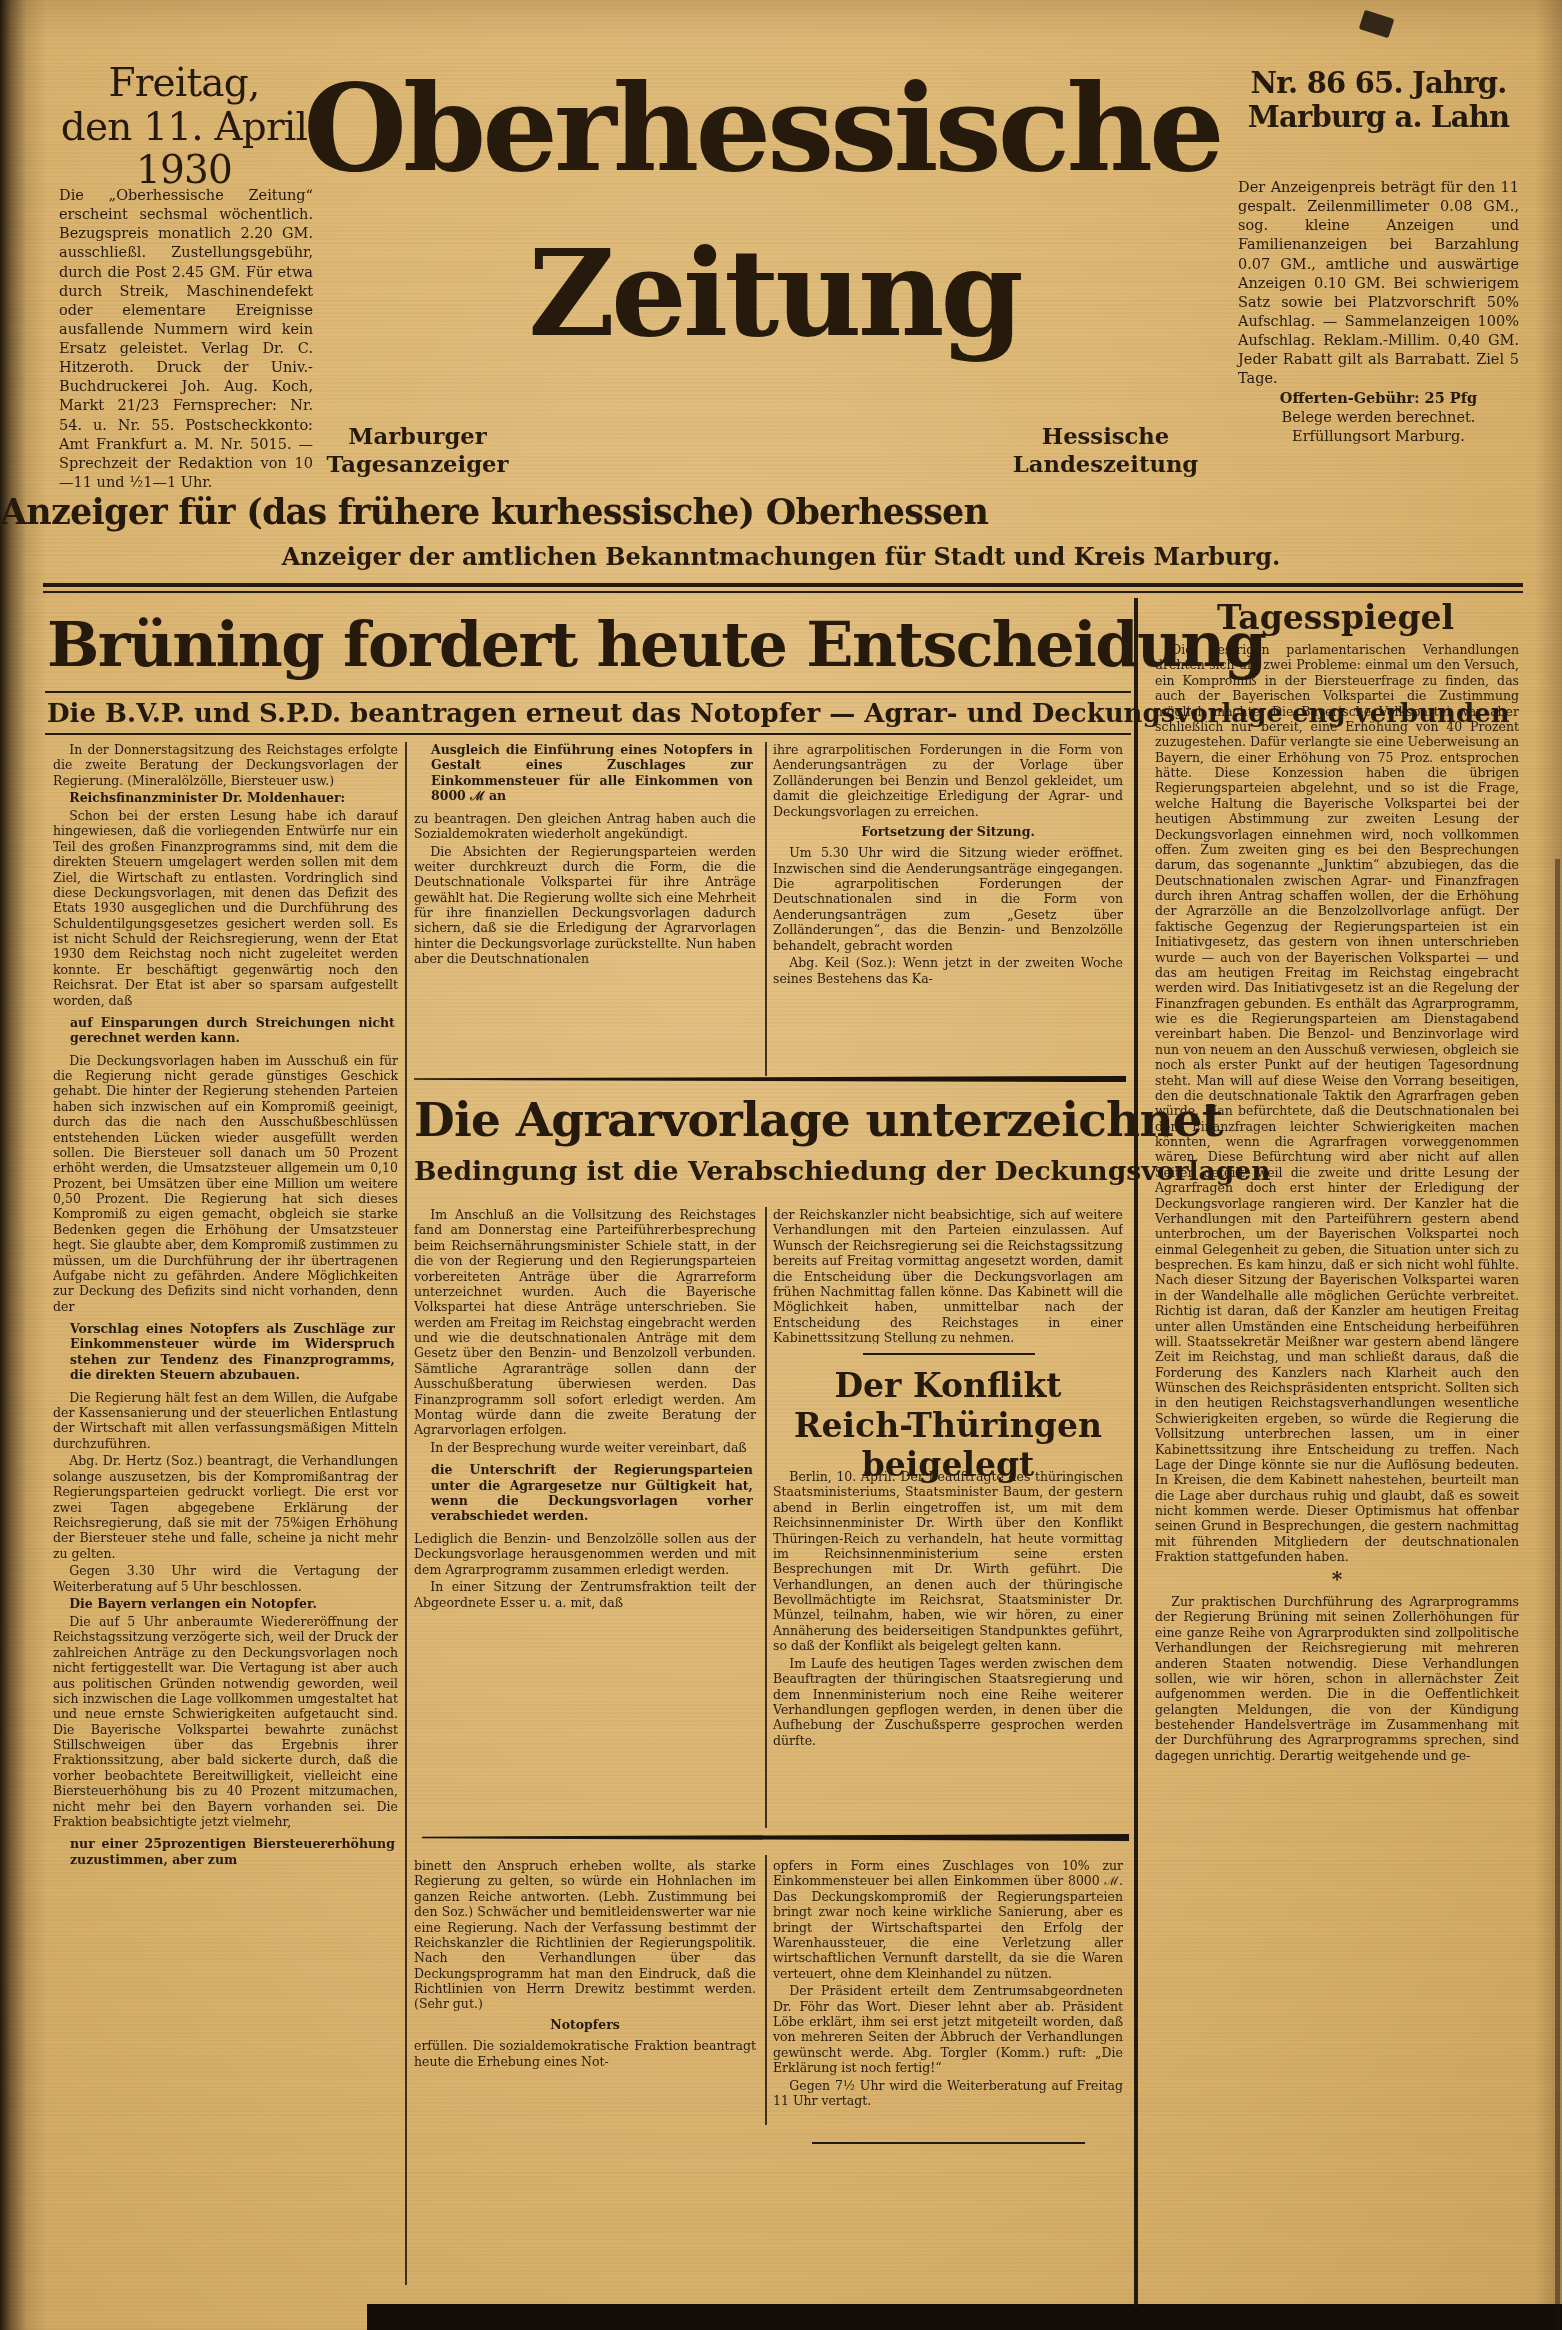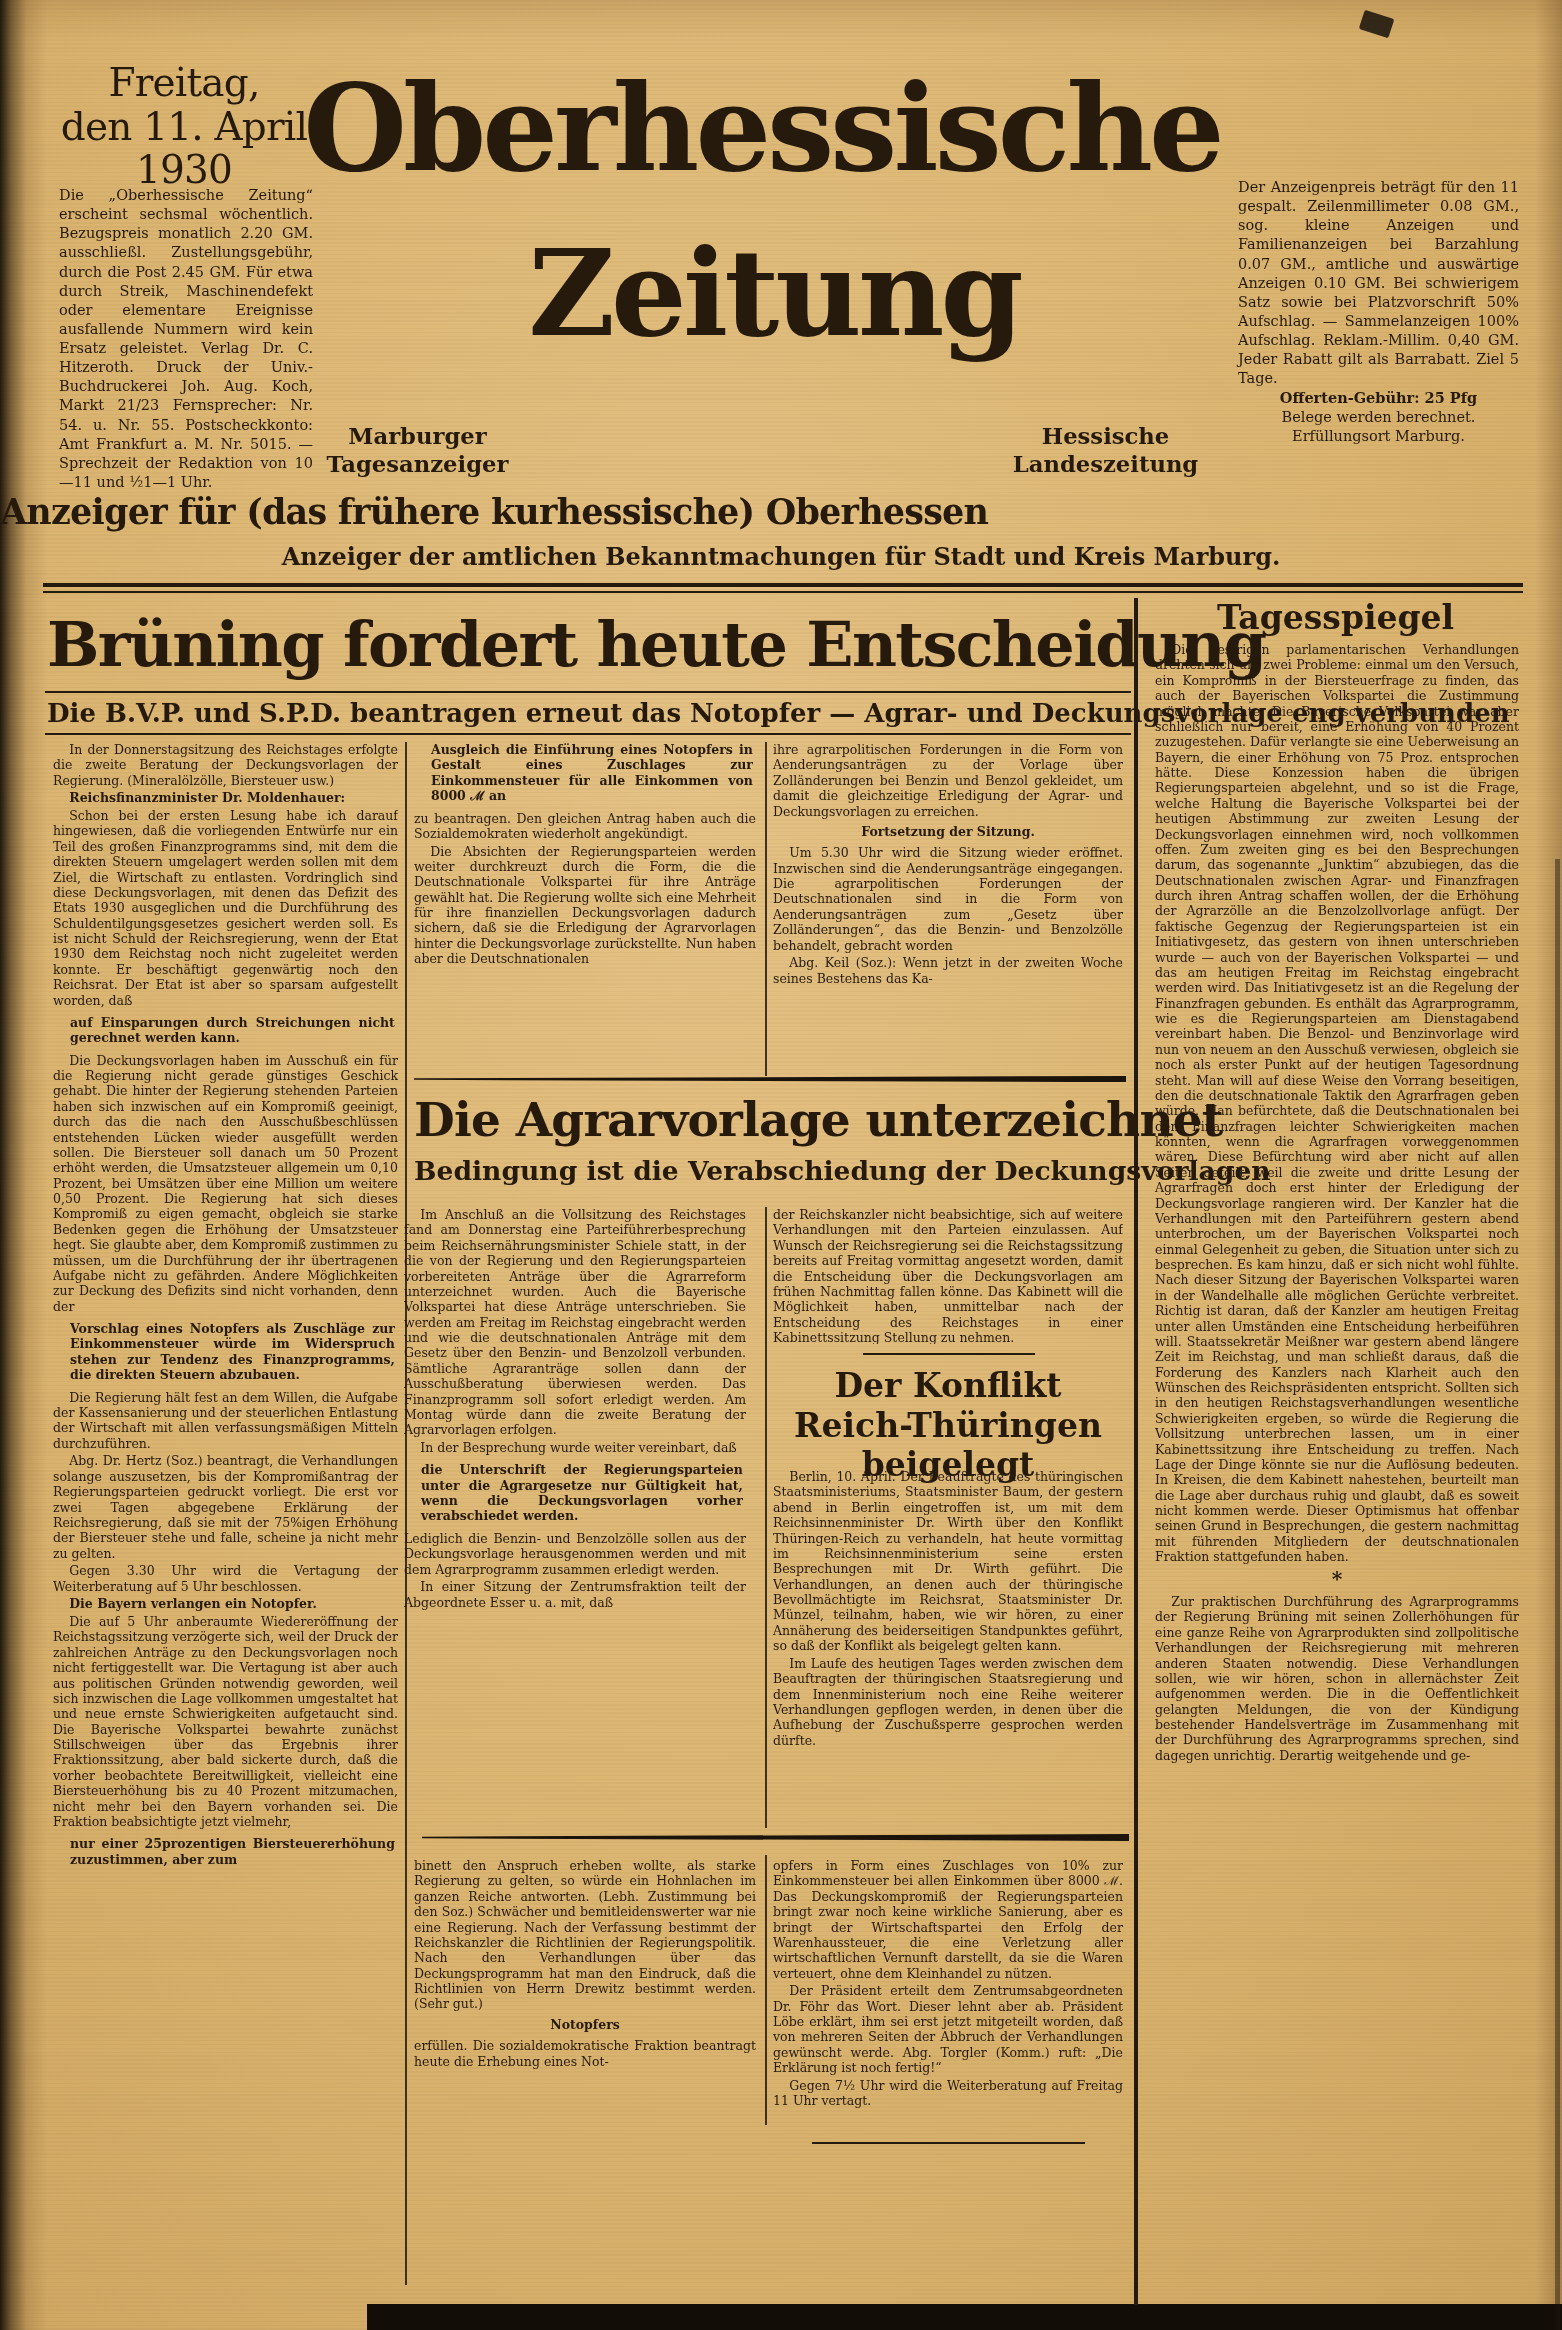--- a/index.html
+++ b/index.html
@@ -55,20 +55,24 @@
   <div class="bottom-band"></div>
   <div class="right-edge"></div>
 
   <div class="abs dateline" style="left:55px;top:61px;width:258px;">
     <div>Freitag,</div>
     <div>den 11. April 1930</div>
   </div>
 
   <div class="abs small-notice" style="left:59px;top:186px;width:254px;">Die „Oberhessische Zeitung“ erscheint sechsmal wöchentlich. Bezugspreis monatlich 2.20 GM. ausschließl. Zustellungsgebühr, durch die Post 2.45 GM. Für etwa durch Streik, Maschinendefekt oder elementare Ereignisse ausfallende Nummern wird kein Ersatz geleistet. Verlag Dr. C. Hitzeroth. Druck der Univ.-Buchdruckerei Joh. Aug. Koch, Markt 21/23 Fernsprecher: Nr. 54. u. Nr. 55. Postscheckkonto: Amt Frankfurt a. M. Nr. 5015. — Sprechzeit der Redaktion von 10—11 und ½1—1 Uhr.</div>
 
+  <div class="abs issue" style="left:1230px;top:66px;width:297px;">
+    <div>Nr. 86  65. Jahrg.</div>
+    <div>Marburg a. Lahn</div>
+  </div>
 
   <div class="abs small-notice" style="left:1238px;top:178px;width:281px;">
     <div>Der Anzeigenpreis beträgt für den 11 gespalt. Zeilenmillimeter 0.08 GM., sog. kleine Anzeigen und Familienanzeigen bei Barzahlung 0.07 GM., amtliche und auswärtige Anzeigen 0.10 GM. Bei schwierigem Satz sowie bei Platzvorschrift 50% Aufschlag. — Sammelanzeigen 100% Aufschlag. Reklam.-Millim. 0,40 GM. Jeder Rabatt gilt als Barrabatt. Ziel 5 Tage.</div>
     <div class="cline" style="font-weight:bold;text-align:center;">Offerten-Gebühr: 25 Pfg</div>
     <div class="cline">Belege werden berechnet.</div>
     <div class="cline">Erfüllungsort Marburg.</div>
   </div>
 
   <div class="abs main-title" style="left:297px;top:69px;width:930px;">Oberhessische</div>
   <div class="abs main-title" style="left:309px;top:234px;width:930px;">Zeitung</div>
@@ -124,21 +128,21 @@
     <p class="noind">ihre agrarpolitischen Forderungen in die Form von Aenderungsanträgen zu der Vorlage über Zolländerungen bei Benzin und Benzol gekleidet, um damit die gleichzeitige Erledigung der Agrar- und Deckungsvorlagen zu erreichen.</p>
     <p class="center-bold">Fortsetzung der Sitzung.</p>
     <p>Um 5.30 Uhr wird die Sitzung wieder eröffnet. Inzwischen sind die Aenderungsanträge eingegangen. Die agrarpolitischen Forderungen der Deutschnationalen sind in die Form von Aenderungsanträgen zum „Gesetz über Zolländerungen“, das die Benzin- und Benzolzölle behandelt, gebracht worden</p>
     <p>Abg. Keil (Soz.): Wenn jetzt in der zweiten Woche seines Bestehens das Ka-</p>
   </div>
 
   <div class="taper" style="left:414px;top:1076px;width:712px;height:6.2px;"></div>
   <div class="abs agrar-headline" style="left:414px;top:1092px;width:715px;">Die Agrarvorlage unterzeichnet</div>
   <div class="abs agrar-subhead" style="left:414px;top:1155px;width:715px;">Bedingung ist die Verabschiedung der Deckungsvorlagen</div>
 
-  <div class="abs body-col" style="left:404px;top:1207px;width:342px;height:617px;">
+  <div class="abs body-col" style="left:414px;top:1207px;width:342px;height:617px;">
     <p>Im Anschluß an die Vollsitzung des Reichstages fand am Donnerstag eine Parteiführerbesprechung beim Reichsernährungsminister Schiele statt, in der die von der Regierung und den Regierungsparteien vorbereiteten Anträge über die Agrarreform unterzeichnet wurden. Auch die Bayerische Volkspartei hat diese Anträge unterschrieben. Sie werden am Freitag im Reichstag eingebracht werden und wie die deutschnationalen Anträge mit dem Gesetz über den Benzin- und Benzolzoll verbunden. Sämtliche Agraranträge sollen dann der Ausschußberatung überwiesen werden. Das Finanzprogramm soll sofort erledigt werden. Am Montag würde dann die zweite Beratung der Agrarvorlagen erfolgen.</p>
     <p>In der Besprechung wurde weiter vereinbart, daß</p>
     <p class="em-block">die Unterschrift der Regierungsparteien unter die Agrargesetze nur Gültigkeit hat, wenn die Deckungsvorlagen vorher verabschiedet werden.</p>
     <p class="noind">Lediglich die Benzin- und Benzolzölle sollen aus der Deckungsvorlage herausgenommen werden und mit dem Agrarprogramm zusammen erledigt werden.</p>
     <p>In einer Sitzung der Zentrumsfraktion teilt der Abgeordnete Esser u. a. mit, daß</p>
   </div>
 
   <div class="abs body-col" style="left:773px;top:1207px;width:350px;height:137px;">
     <p class="noind">der Reichskanzler nicht beabsichtige, sich auf weitere Verhandlungen mit den Parteien einzulassen. Auf Wunsch der Reichsregierung sei die Reichstagssitzung bereits auf Freitag vormittag angesetzt worden, damit die Entscheidung über die Deckungsvorlagen am frühen Nachmittag fallen könne. Das Kabinett will die Möglichkeit haben, unmittelbar nach der Entscheidung des Reichstages in einer Kabinettssitzung Stellung zu nehmen.</p>
   </div>

